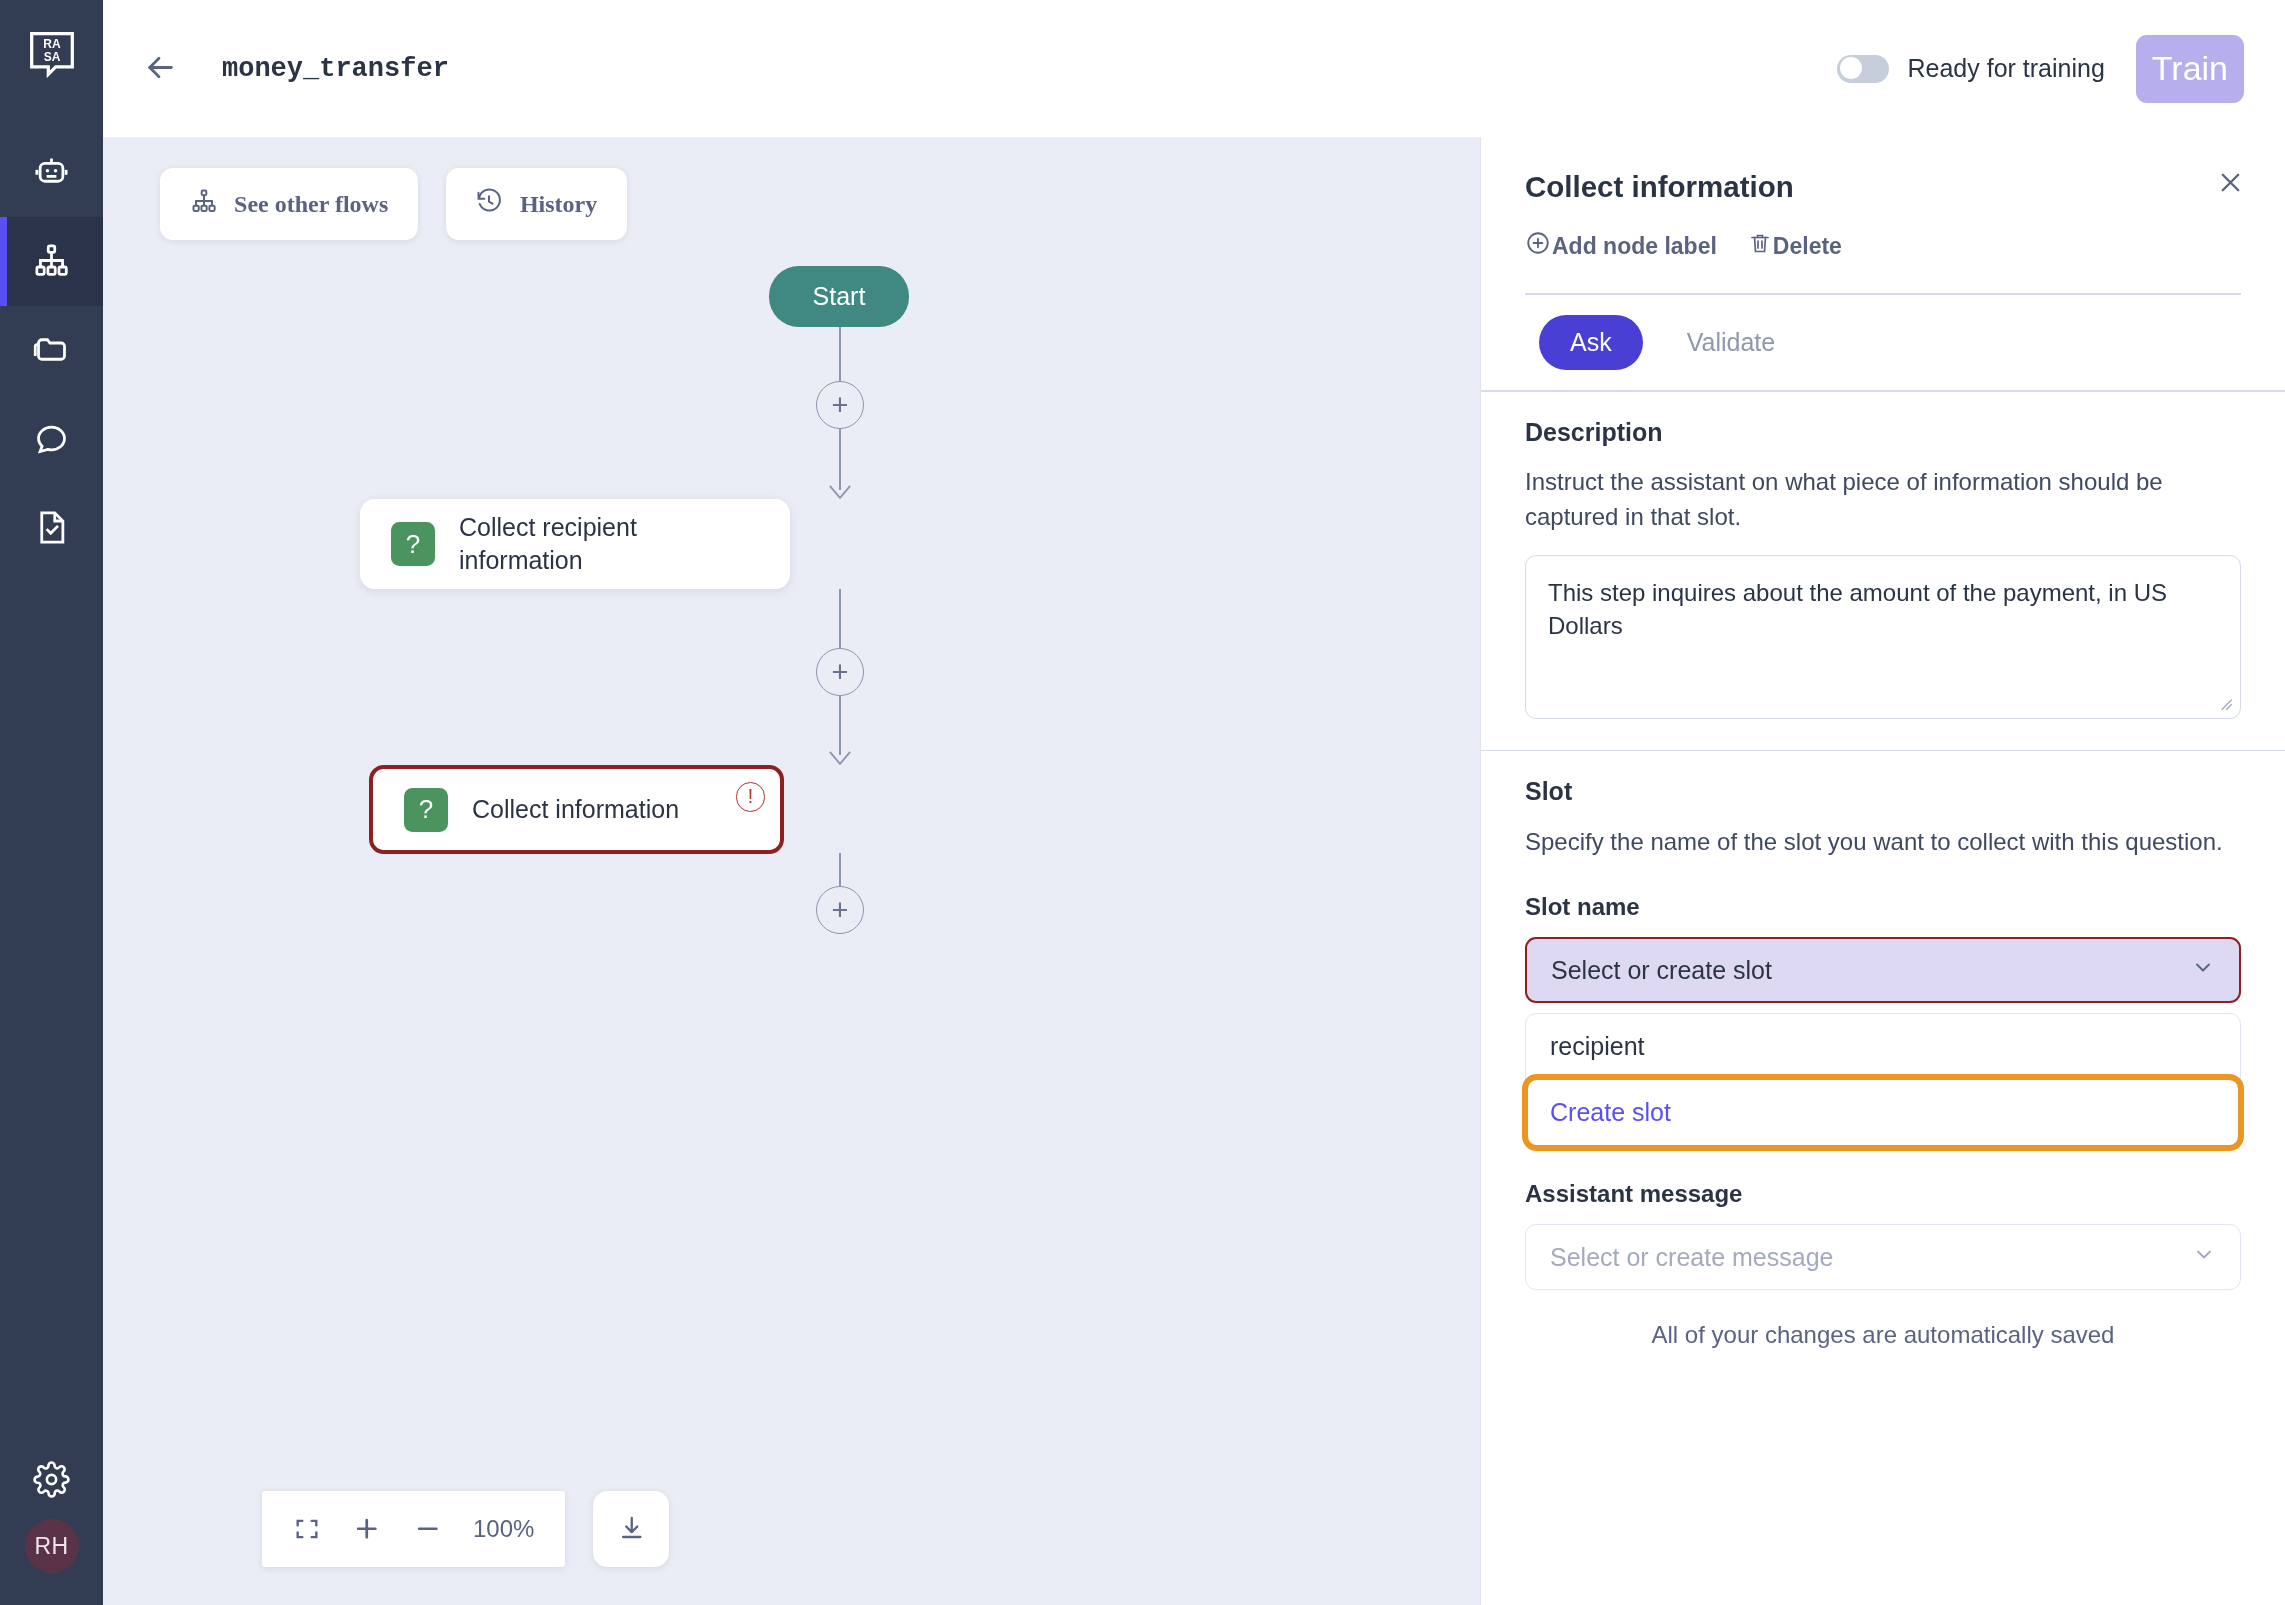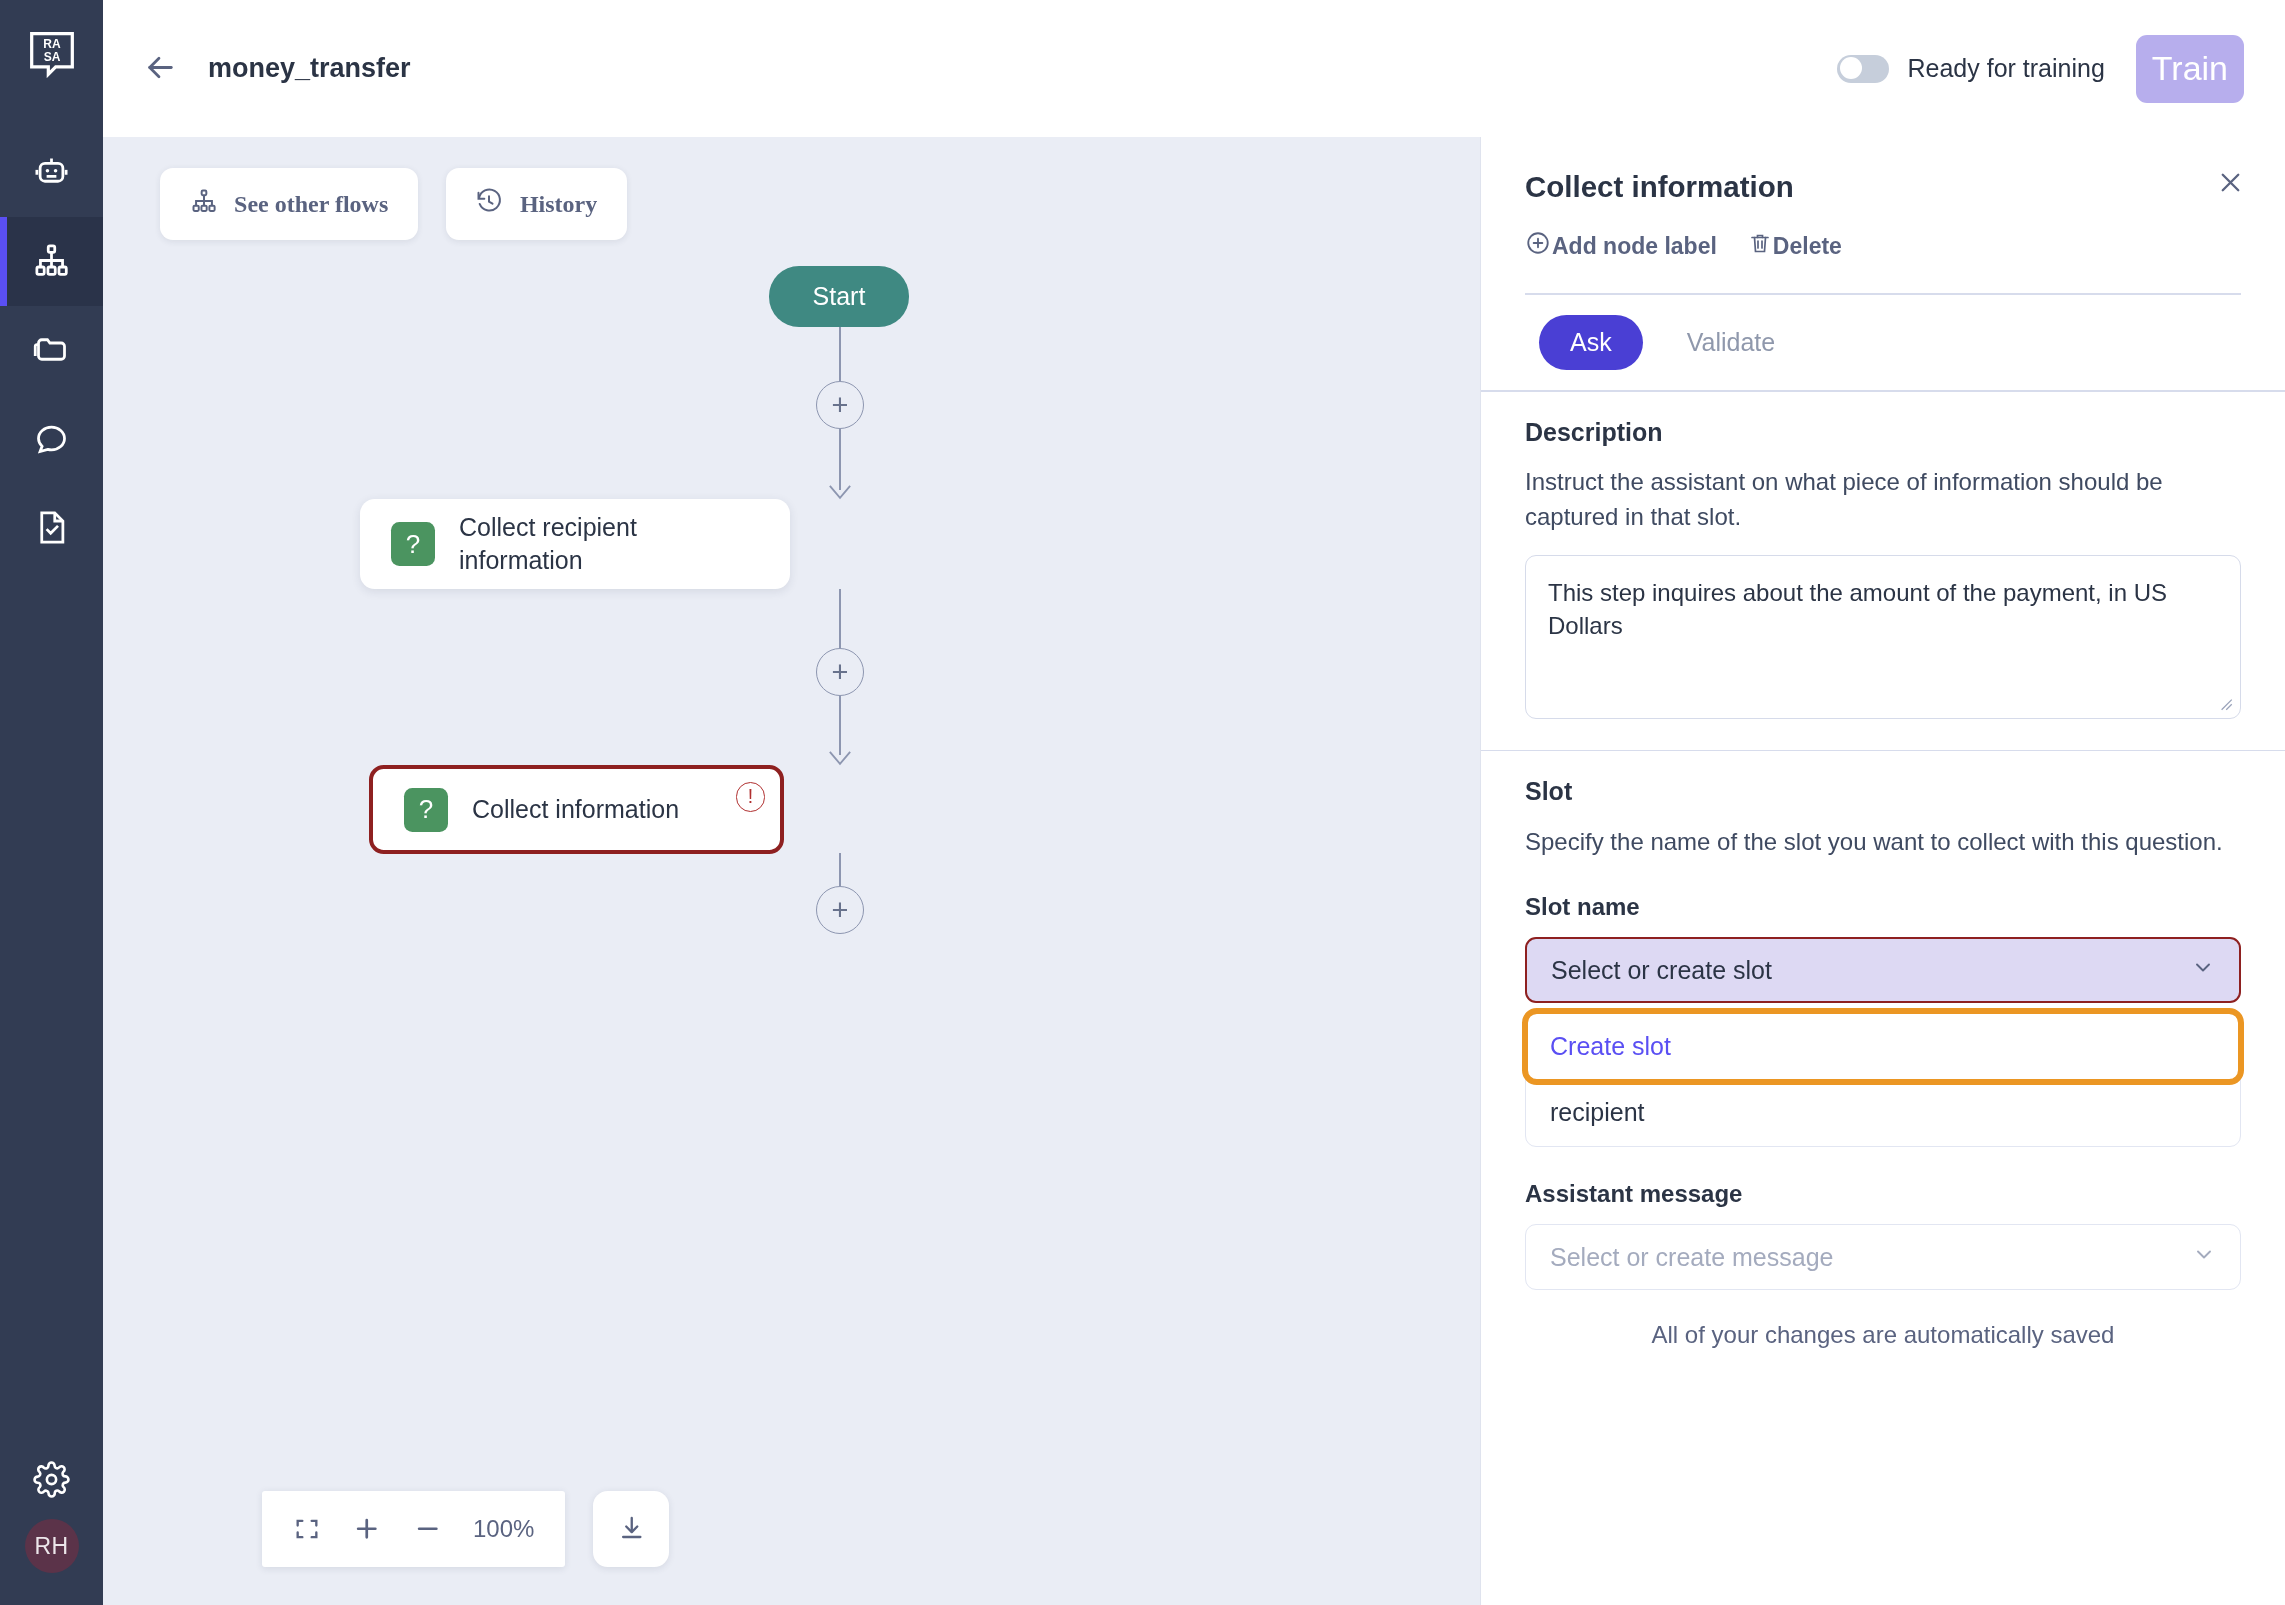--- a/index.html
+++ b/index.html
@@ -40,21 +40,21 @@
   }
 
   
   .topbar {
     position: absolute; left: 103px; top: 0; right: 0; height: 137px;
     background: #fff; display: flex; align-items: center;
     padding: 0 41px 0 33px;
   }
   .back-btn { width: 48px; height: 48px; display:flex; align-items:center; justify-content:center; cursor:pointer; }
   .flow-title {
-    margin-left: 24px; font-size: 27px; font-weight: bold; color: #2b3445;
+    margin-left: 38px; font-size: 27px; font-weight: bold; color: #2b3445; font-family: Liberation Mono, monospace;
   }
   .topbar-right { margin-left: auto; display: flex; align-items: center; gap: 31px; }
   .toggle {
     width: 52px; height: 28px; border-radius: 14px; background: #c6cedb;
     position: relative; cursor: pointer; flex: 0 0 auto;
   }
   .toggle .knob {
     position: absolute; left: 2.8px; top: 2.8px; width: 22px; height: 22px;
     border-radius: 50%; background: #fff;
   }
@@ -448,25 +448,25 @@
       <div class="select slot">
         <span>Select or create slot</span>
         <span class="chev">
           <svg width="24" height="24" viewBox="0 0 24 24" fill="none" stroke="#5a6380" stroke-width="1.9" stroke-linecap="round" stroke-linejoin="round">
             <path d="M6 9.5l6 6 6-6"></path>
           </svg>
         </span>
       </div>
 
       <div class="options">
+        <div class="option">recipient</div>
         <div class="option link highlighted">
           <span>Create slot</span>
           <span class="hl-ring"></span>
         </div>
-        <div class="option">recipient</div>
       </div>
 
       <div class="field-label">Assistant message</div>
       <div class="select msg">
         <span>Select or create message</span>
         <span class="chev">
           <svg width="24" height="24" viewBox="0 0 24 24" fill="none" stroke="#a4abbe" stroke-width="1.9" stroke-linecap="round" stroke-linejoin="round">
             <path d="M6 9.5l6 6 6-6"></path>
           </svg>
         </span>

